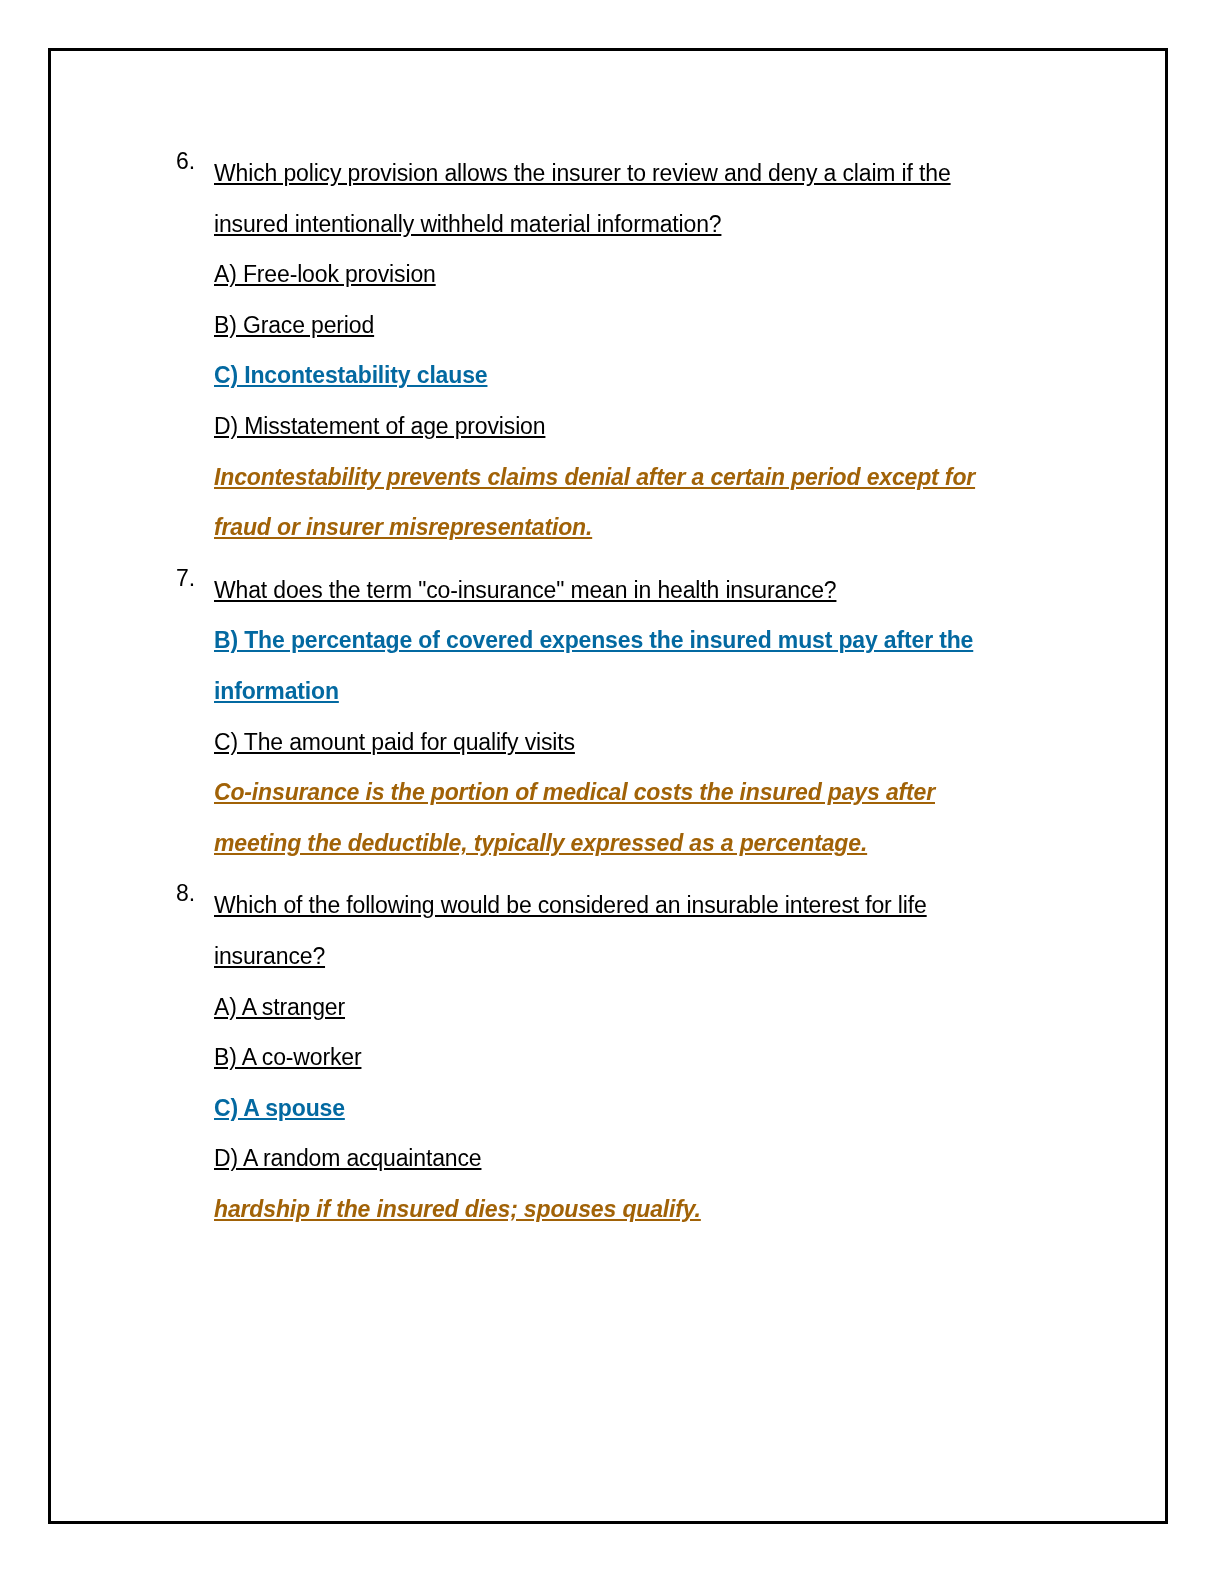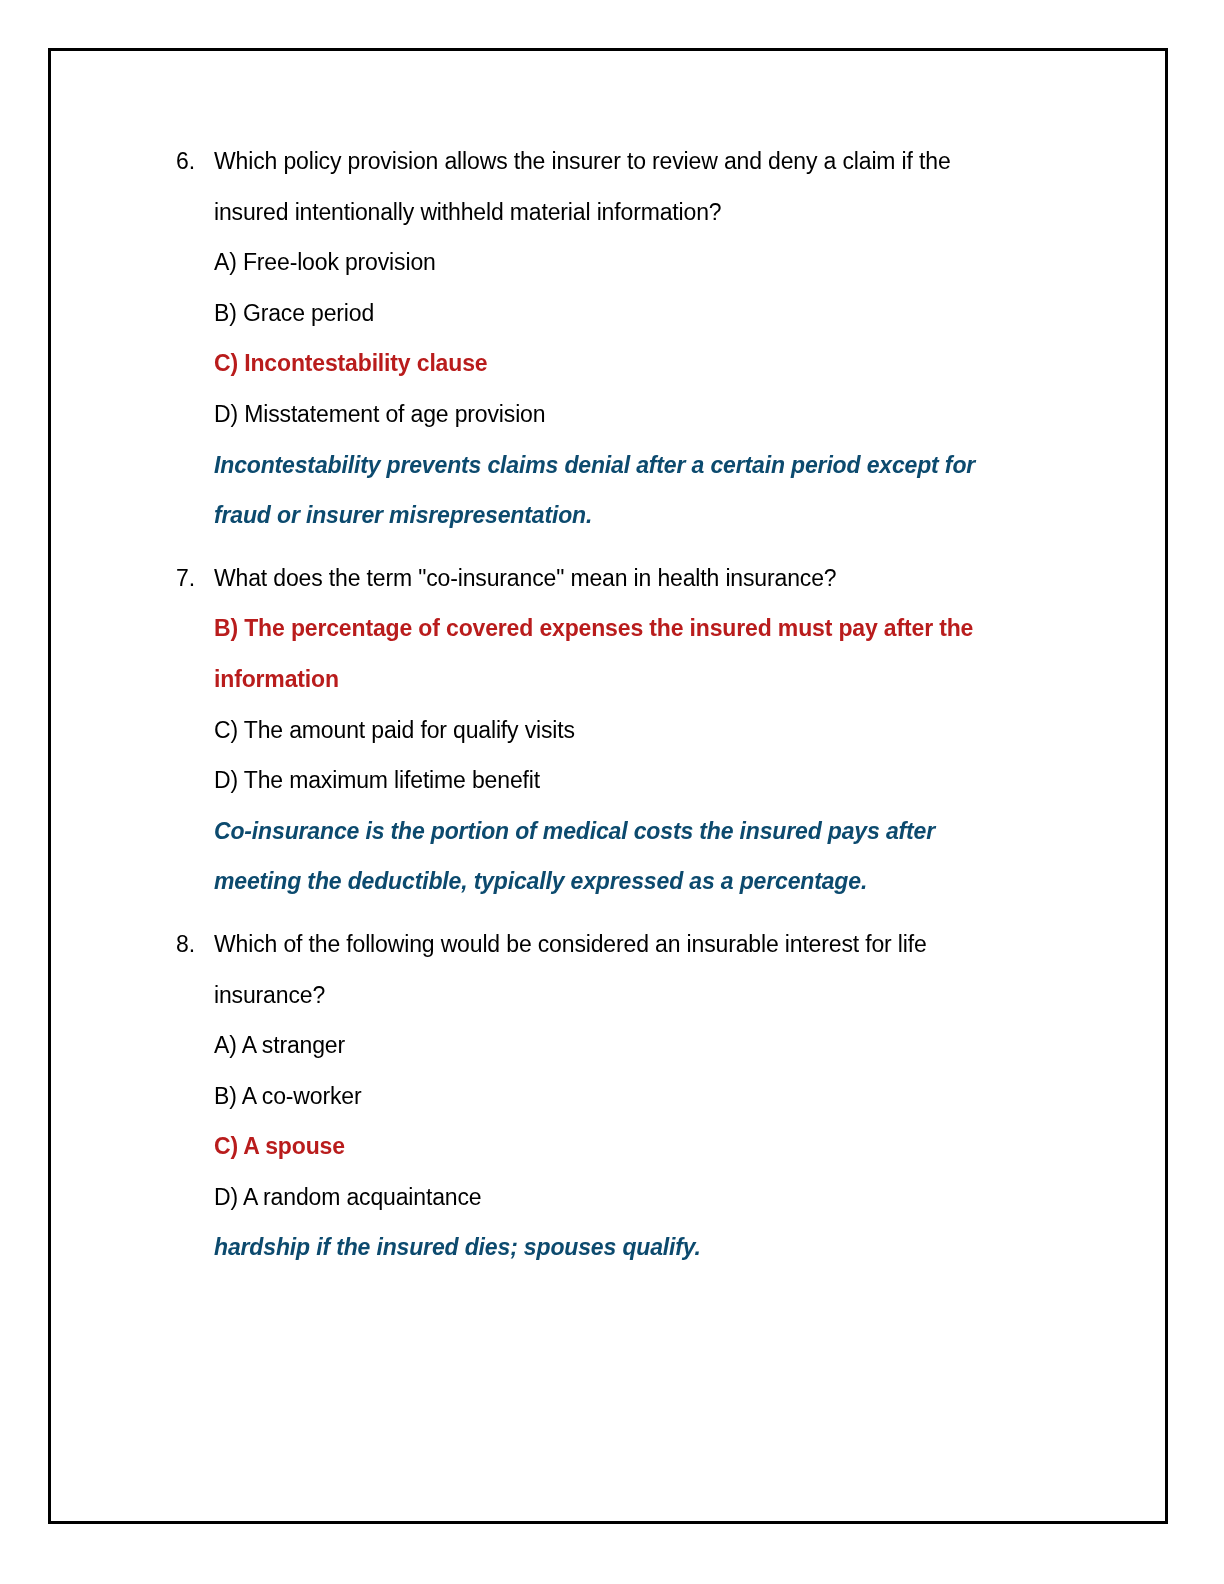--- a/index.html
+++ b/index.html
@@ -5,23 +5,23 @@
     html, body { margin: 0; padding: 0; background: #ffffff; }
     body { width: 1224px; height: 1584px; position: relative; overflow: hidden;
            font-family: "Liberation Sans", "DejaVu Sans", sans-serif; }
     .page-border { position: absolute; left: 48px; top: 48px; width: 1114px; height: 1470px;
                    border: 3px solid #000; box-sizing: content-box; }
     .content { position: absolute; left: 0; top: 136px; width: 1224px; }
     .question { position: relative; margin-bottom: 12px; }
     .line { position: relative; height: 50.6px; line-height: 50px; font-size: 23px;
             color: #000; white-space: nowrap; letter-spacing: -0.15px; }
     .num { position: absolute; left: 176px; top: 0; }
-    .txt { position: absolute; left: 214px; top: 0; }
-    .correct { color: #b91c1c; font-weight: bold; }
-    .explain { color: #0c4a6e; font-weight: bold; font-style: italic; }
+    .txt { position: absolute; left: 214px; top: 12px; text-decoration: underline; }
+    .correct { color: #0369a1; font-weight: bold; }
+    .explain { color: #a16207; font-weight: bold; font-style: italic; }
   </style>
 </head>
 <body>
 
 <div class="page-border"></div>
 
 <div class="content">
 
   <div class="question">
     <div class="line">
@@ -58,23 +58,20 @@
     </div>
     <div class="line correct">
       <span class="txt">B) The percentage of covered expenses the insured must pay after the</span>
     </div>
     <div class="line correct">
       <span class="txt">information</span>
     </div>
     <div class="line">
       <span class="txt">C) The amount paid for qualify visits</span>
     </div>
-    <div class="line">
-      <span class="txt">D) The maximum lifetime benefit</span>
-    </div>
     <div class="line explain">
       <span class="txt">Co-insurance is the portion of medical costs the insured pays after</span>
     </div>
     <div class="line explain">
       <span class="txt">meeting the deductible, typically expressed as a percentage.</span>
     </div>
   </div>
 
   <div class="question">
     <div class="line">

